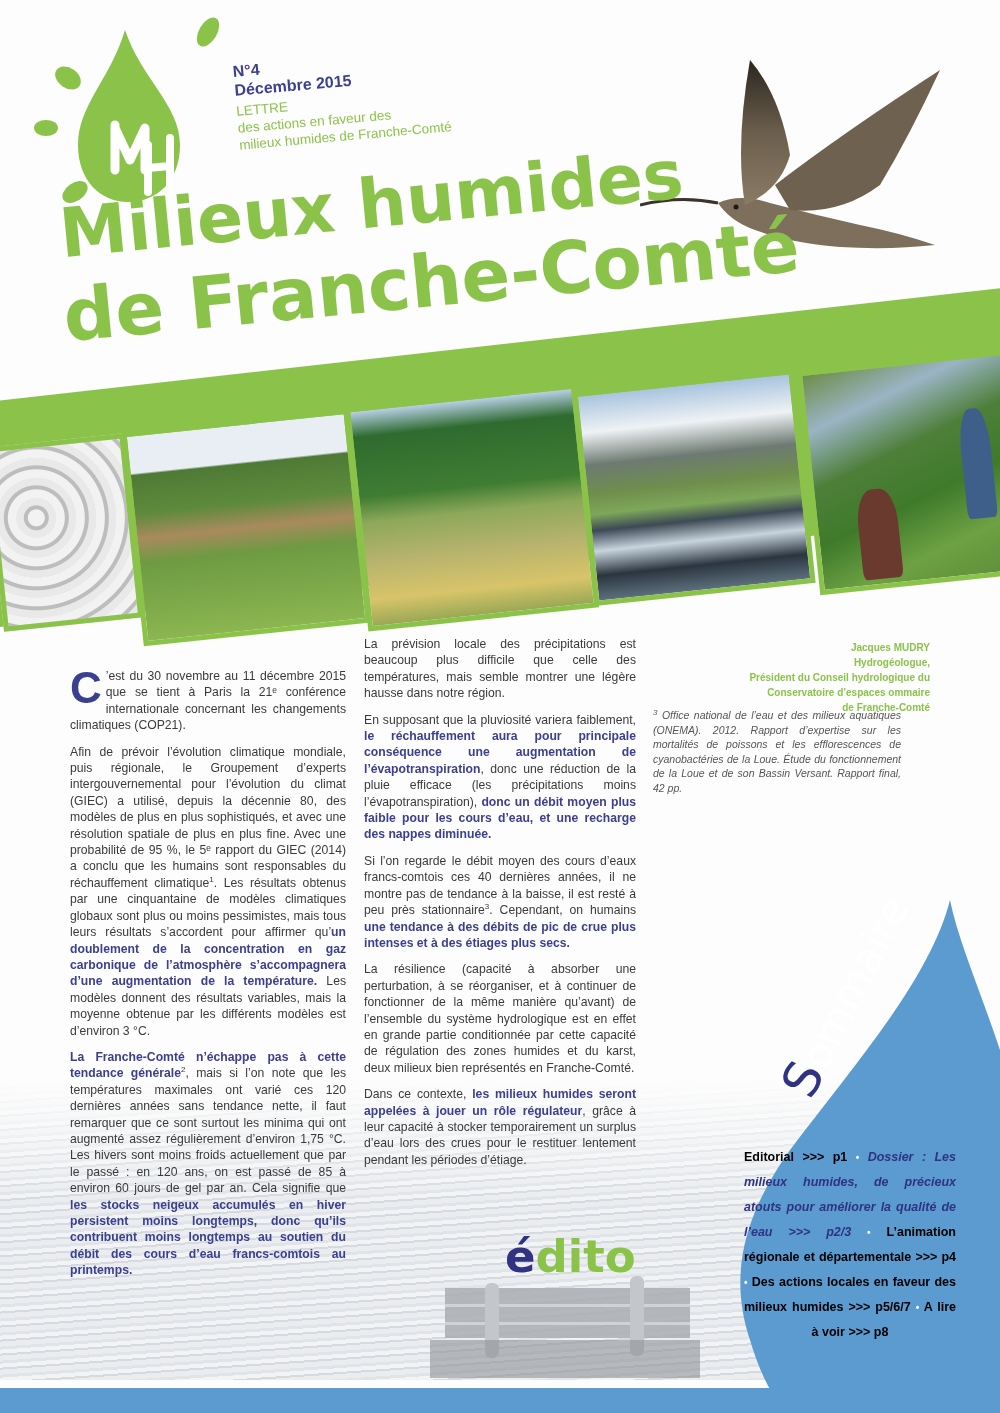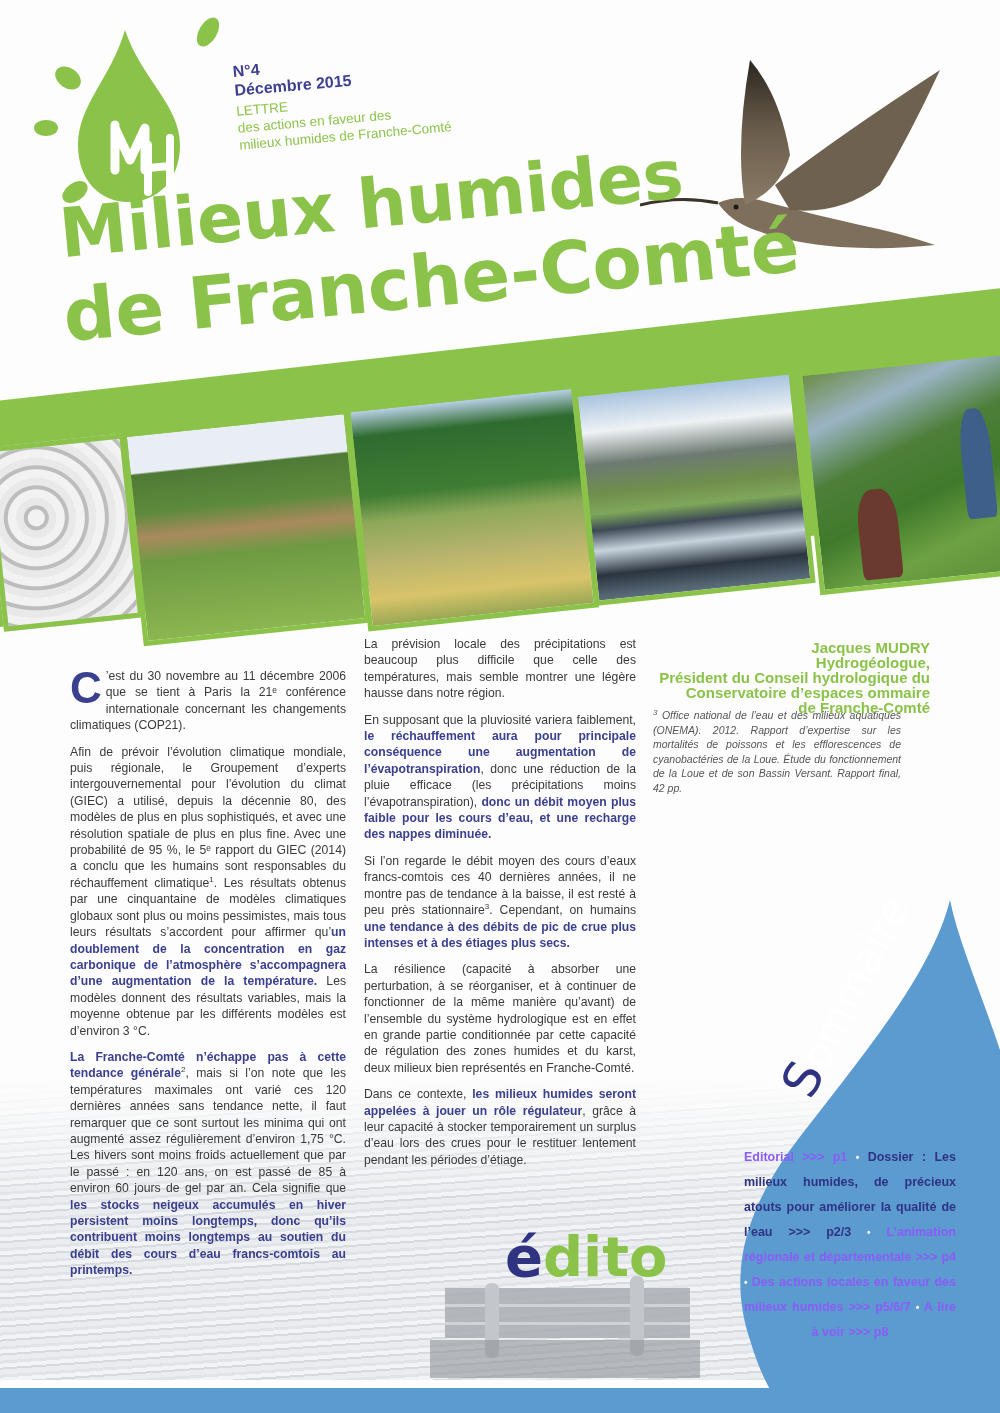--- a/index.html
+++ b/index.html
@@ -37,44 +37,44 @@
 
   
   .col { position: absolute; font-size: 12.2px; line-height: 16.4px; text-align: justify; color: #3a3a3a; }
   .col p { margin-bottom: 10px; }
   .col .hl { color: #3b3f8f; font-weight: bold; }
   .col1 { left: 70px; top: 668px; width: 276px; }
   .col2 { left: 364px; top: 636px; width: 272px; }
   .dropcap { float: left; font-size: 44px; line-height: 36px; font-weight: bold; color: #3b3f8f; margin: 2px 4px 0 0; }
   sup { font-size: 8px; line-height: 0; }
 
-  .author { position: absolute; right: 70px; top: 640px; width: 320px; text-align: right; color: #8bc34a; font-weight: bold; font-size: 15px; line-height: 15px; }
+  .author { position: absolute; right: 70px; top: 640px; width: 320px; text-align: right; color: #8bc34a; font-weight: bold; font-size: 10px; line-height: 15px; }
 
   .notes { position: absolute; left: 653px; top: 708px; width: 285px; font-size: 10.5px; line-height: 14.5px; color: #555; font-style: italic; text-align: justify; }
   .notes p { margin-bottom: 12px; }
   .notes .n3 { width: 248px; }
 
   
   .water { position: absolute; left: 0; top: 1080px; width: 1000px; height: 300px;
            background: repeating-linear-gradient(176deg, #d7dbe0 0 3px, #eef0f3 3px 7px, #c9ced5 7px 9px, #e4e7eb 9px 14px); opacity: 0.75; }
   .water-fade { position: absolute; left:0; top:1080px; width:1000px; height:120px; background: linear-gradient(to bottom, #fdfdfd, rgba(253,253,253,0)); }
   .bottom-bar { position: absolute; left: 0; top: 1388px; width: 1000px; height: 25px; background: #5b9bd0; }
 
   .bench { position: absolute; left: 430px; top: 1268px; width: 270px; height: 110px; }
-  .edito { position: absolute; left: 505px; top: 1232px; font-size: 56px; font-weight: bold; font-family: "DejaVu Sans", sans-serif; line-height: 50px; }
+  .edito { position: absolute; left: 505px; top: 1232px; font-size: 45px; font-weight: bold; font-family: "DejaVu Sans", sans-serif; line-height: 50px; }
   .edito .e { color: #2f3382; }
   .edito .rest { color: #8bc34a; }
 
   
   .drop { position: absolute; left: 700px; top: 900px; width: 300px; height: 513px; }
   .sommaire-label { position: absolute; left: 770px; top: 1080px; transform: rotate(-63deg); transform-origin: left top; font-size: 42px; font-family: "DejaVu Sans", sans-serif; color: #ffffff; white-space: nowrap; }
   .sommaire-label .S { color: #2f3382; font-size: 50px; }
   .toc { position: absolute; left: 744px; top: 1145px; width: 212px; font-size: 12.5px; line-height: 25px; font-weight: bold; text-align: justify; text-align-last: center; }
-  .toc .w { color: #8b5cf6; }
-  .toc .b { color: #2f3382; }
+  .toc .w { color: #000000; }
+  .toc .b { color: #2f3382; font-style: italic; }
   .toc .drip { color: #ffffff; font-size: 10px; }
 </style>
 </head>
 <body>
 
 <svg class="logo" viewBox="0 0 210 200">
   <path d="M105 20 C 90 70, 58 95, 58 135 C 58 170, 80 192, 108 192 C 138 192, 160 170, 160 135 C 160 95, 122 70, 105 20 Z" fill="#8bc34a"></path>
   <ellipse cx="188" cy="22" rx="9" ry="16" fill="#8bc34a" transform="rotate(30 188 22)"></ellipse>
   <ellipse cx="48" cy="68" rx="14" ry="10" fill="#8bc34a" transform="rotate(35 48 68)"></ellipse>
   <ellipse cx="26" cy="118" rx="12" ry="8" fill="#8bc34a"></ellipse>
@@ -149,21 +149,21 @@
   <span class="b">Dossier : Les milieux humides, de précieux atouts pour améliorer la qualité de l’eau &gt;&gt;&gt; p2/3</span>
   <span class="drip">•</span>
   <span class="w">L’animation régionale et départementale &gt;&gt;&gt; p4</span>
   <span class="drip">•</span>
   <span class="w">Des actions locales en faveur des milieux humides &gt;&gt;&gt; p5/6/7</span>
   <span class="drip">•</span>
   <span class="w">A lire à voir &gt;&gt;&gt; p8</span>
 </div>
 
 <div class="col col1">
-  <p><span class="dropcap">C</span><span>’est du 30 novembre au 11 décembre 2006 que se tient à Paris la 21ᵉ conférence internationale concernant les changements climatiques (COP21).</span></p>
+  <p><span class="dropcap">C</span><span>’est du 30 novembre au 11 décembre 2015 que se tient à Paris la 21ᵉ conférence internationale concernant les changements climatiques (COP21).</span></p>
   <p><span>Afin de prévoir l’évolution climatique mondiale, puis régionale, le Groupement d’experts intergouvernemental pour l’évolution du climat (GIEC) a utilisé, depuis la décennie 80, des modèles de plus en plus sophistiqués, et avec une résolution spatiale de plus en plus fine. Avec une probabilité de 95 %, le 5ᵉ rapport du GIEC (2014) a conclu que les humains sont responsables du réchauffement climatique</span><sup>1</sup><span>. Les résultats obtenus par une cinquantaine de modèles climatiques globaux sont plus ou moins pessimistes, mais tous leurs résultats s’accordent pour affirmer qu’</span><span class="hl">un doublement de la concentration en gaz carbonique de l’atmosphère s’accompagnera d’une augmentation de la température.</span><span> Les modèles donnent des résultats variables, mais la moyenne obtenue par les différents modèles est d’environ 3 °C.</span></p>
   <p><span class="hl">La Franche-Comté n’échappe pas à cette tendance générale</span><sup>2</sup><span>, mais si l’on note que les températures maximales ont varié ces 120 dernières années sans tendance nette, il faut remarquer que ce sont surtout les minima qui ont augmenté assez régulièrement d’environ 1,75 °C. Les hivers sont moins froids actuellement que par le passé : en 120 ans, on est passé de 85 à environ 60 jours de gel par an. Cela signifie que </span><span class="hl">les stocks neigeux accumulés en hiver persistent moins longtemps, donc qu’ils contribuent moins longtemps au soutien du débit des cours d’eau francs-comtois au printemps.</span></p>
 </div>
 
 <div class="col col2">
   <p><span>La prévision locale des précipitations est beaucoup plus difficile que celle des températures, mais semble montrer une légère hausse dans notre région.</span></p>
   <p><span>En supposant que la pluviosité variera faiblement, </span><span class="hl">le réchauffement aura pour principale conséquence une augmentation de l’évapotranspiration</span><span>, donc une réduction de la pluie efficace (les précipitations moins l’évapotranspiration), </span><span class="hl">donc un débit moyen plus faible pour les cours d’eau, et une recharge des nappes diminuée.</span></p>
   <p><span>Si l’on regarde le débit moyen des cours d’eaux francs-comtois ces 40 dernières années, il ne montre pas de tendance à la baisse, il est resté à peu près stationnaire</span><sup>3</sup><span>. Cependant, on humains </span><span class="hl">une tendance à des débits de pic de crue plus intenses et à des étiages plus secs.</span></p>
   <p><span>La résilience (capacité à absorber une perturbation, à se réorganiser, et à continuer de fonctionner de la même manière qu’avant) de l’ensemble du système hydrologique est en effet en grande partie conditionnée par cette capacité de régulation des zones humides et du karst, deux milieux bien représentés en Franche-Comté.</span></p>
   <p><span>Dans ce contexte, </span><span class="hl">les milieux humides seront appelées à jouer un rôle régulateur</span><span>, grâce à leur capacité à stocker temporairement un surplus d’eau lors des crues pour le restituer lentement pendant les périodes d’étiage.</span></p>

